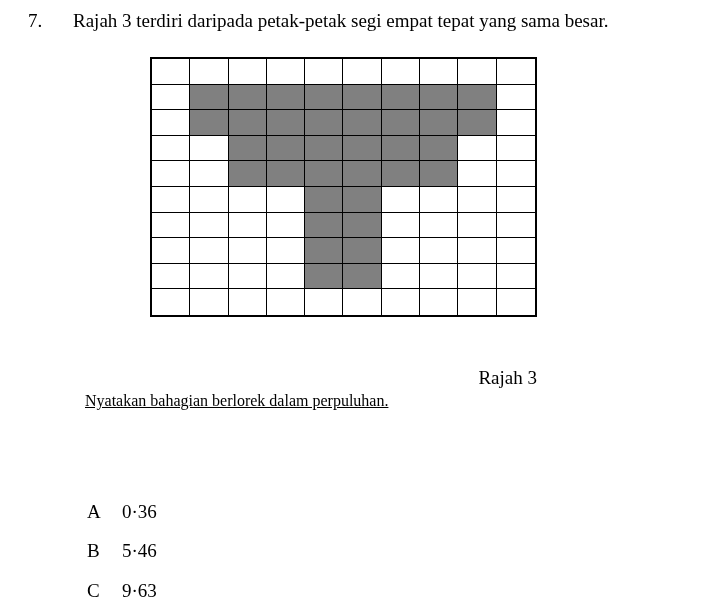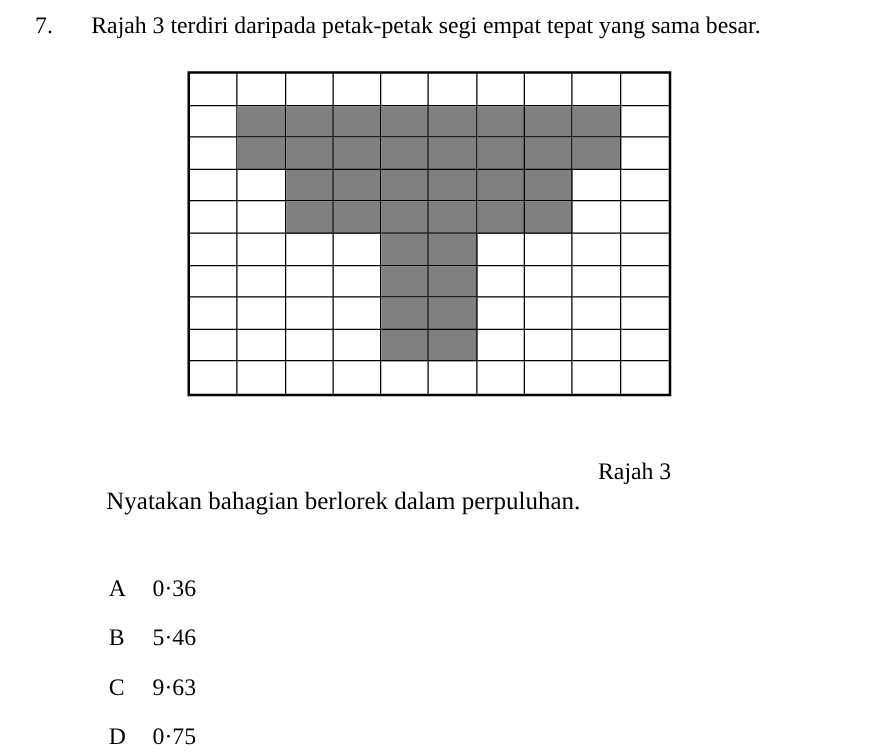--- a/index.html
+++ b/index.html
@@ -53,42 +53,43 @@
     text-align: right;
     font-size: 19px;
     line-height: 22px;
     margin-top: 24px;
   }
   .instruction {
     position: absolute;
     left: 85px;
     top: 390px;
     width: 600px;
-    font-size: 20px;
-    line-height: 22px;
+    font-size: 16px;
+    line-height: 22px;
+    text-decoration: underline;
   }
   .options {
     position: absolute;
     left: 87px;
     top: 461px;
     display: flex;
     flex-direction: column;
   }
   .option {
     display: flex;
     align-items: baseline;
     height: 39.3px;
     font-size: 19px;
     line-height: 22px;
   }
   .opt-label {
     display: inline-block;
     width: 35px;
   }
-  .opt-value { display: inline-block; }
+  .opt-value { display: inline-block; margin-top: 40px; }
 </style>
 </head>
 <body>
 
 <div class="page">
 
   <div class="qnum">7.</div>
 
   <div class="qtext">Rajah 3 terdiri daripada petak-petak segi empat tepat yang sama besar.</div>
 

